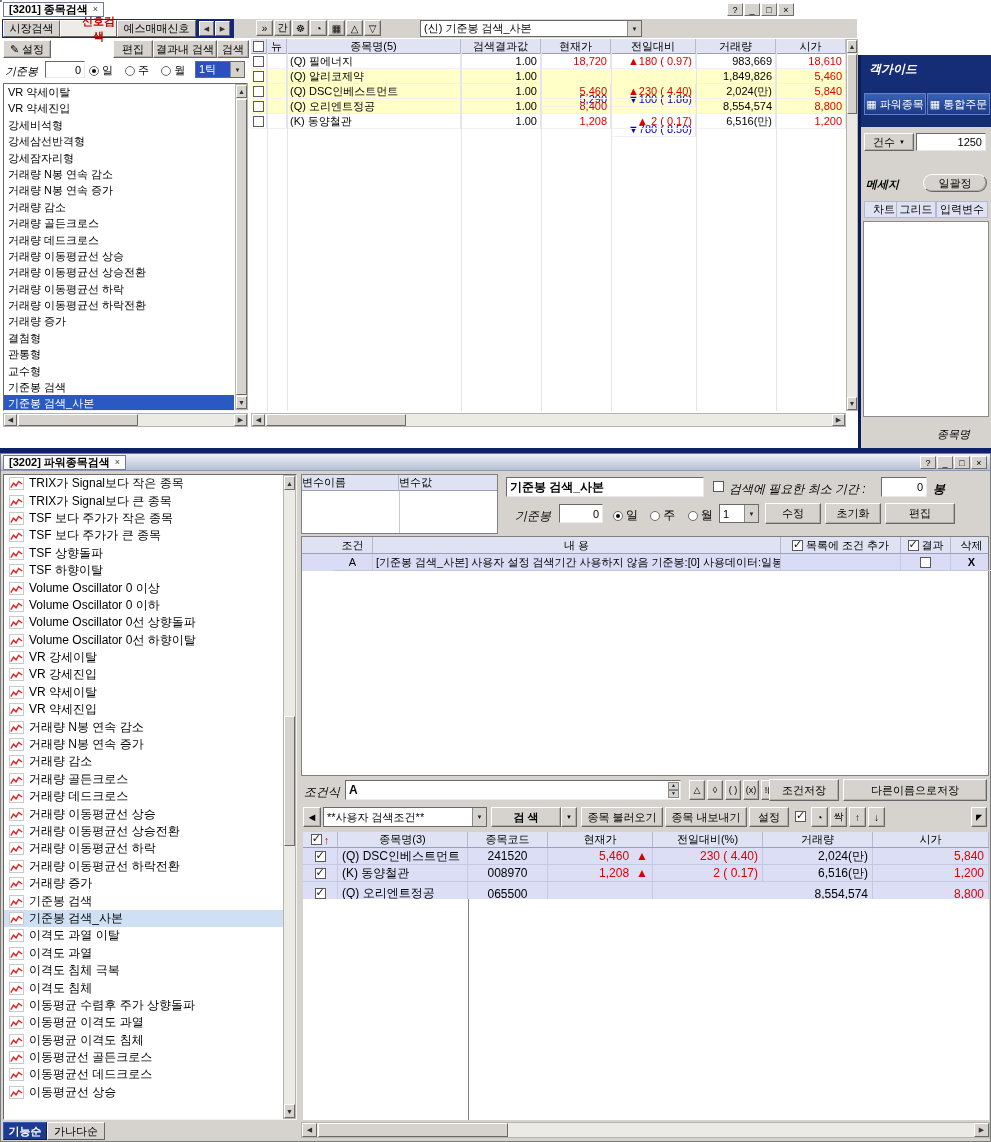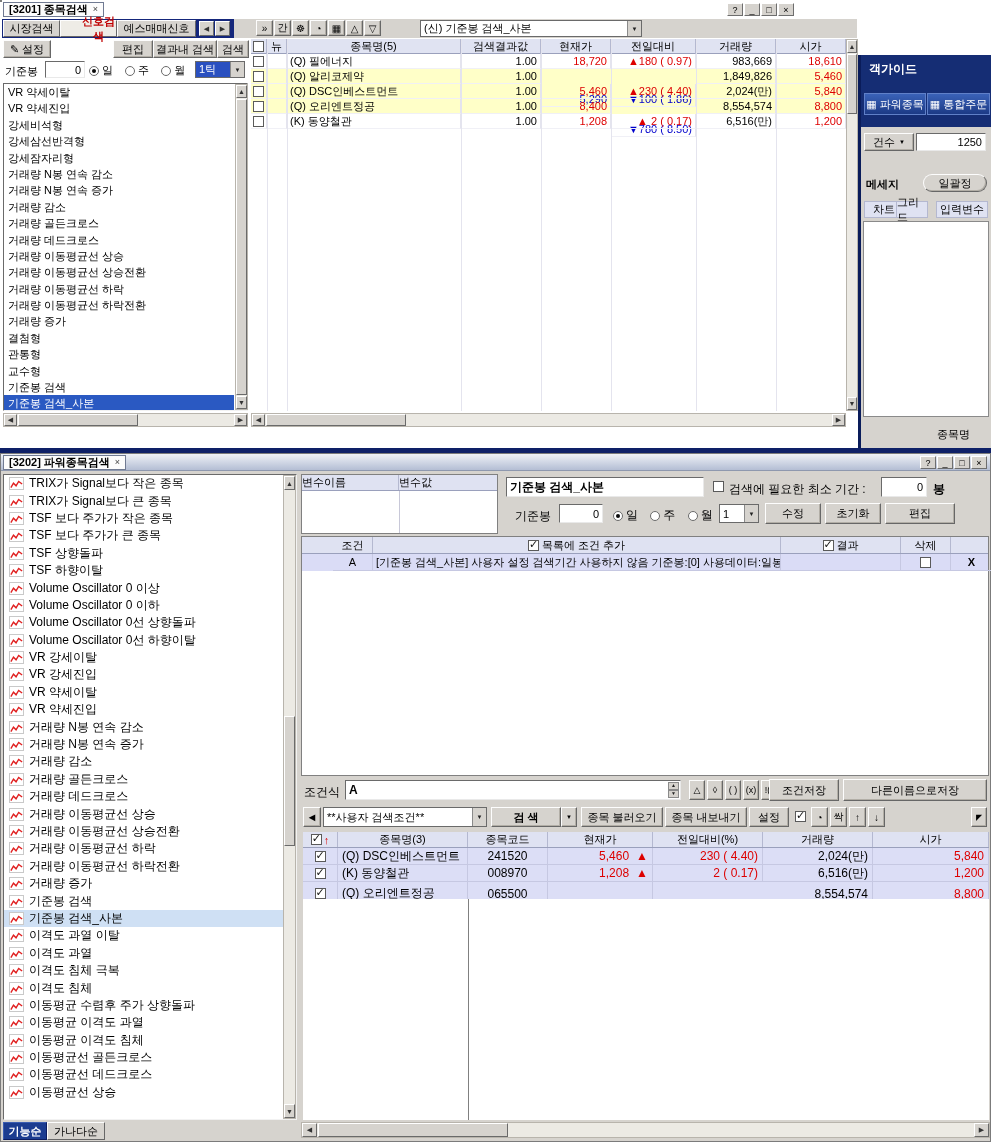--- a/index.html
+++ b/index.html
@@ -79,21 +79,21 @@
   
   .mtab { position:absolute; height:17px; top:1px; display:flex; align-items:center; justify-content:center;
     background:#d6d3ce; border:1px solid; border-color:#fdfdfd #676767 #676767 #fdfdfd; font-size:11px; }
   .mtab.active { background:#eeece6; color:#c00000; font-weight:bold; }
   .ticon { position:absolute; top:1px; width:17px; height:16px; font-size:10px; }
   .ftab { position:absolute; height:18px; display:flex; align-items:center; justify-content:center;
     background:#d6d3ce; border:1px solid; border-color:#fdfdfd #676767 #676767 #fdfdfd; font-size:11px; }
   .ftab.on { background:#1c3c90; color:#fff; font-weight:bold; border-color:#3a5cb0 #0c1c60 #0c1c60 #3a5cb0; }
   .navybtn { position:absolute; display:flex; align-items:center; justify-content:center; gap:3px;
     background:linear-gradient(#3a62b8,#1c3a86); color:#fff; border:1px solid #6080c8; font-size:11px; }
-  .lbl { position:absolute; white-space:nowrap; }
+  .lbl { position:absolute; white-space:nowrap;font-style:italic; }
   .spin { position:absolute; right:1px; top:1px; bottom:1px; width:11px; display:flex; flex-direction:column; }
   .spin span { flex:1; background:#d6d3ce; border:1px solid #8a8a8a; font-size:5px; line-height:5px; text-align:center; color:#222; }
 </style>
 </head>
 <body>
 
 <div id="page">
 
   <div class="window" id="win1" style="left:0;top:8;width:858;height:441;">
     <div class="titlebar">
@@ -423,21 +423,21 @@
       </button>
       <input class="field r" style="left: 55px; top: 6px; width: 70px; height: 18px;" value="1250">
       <span class="lbl" style="left:5px;top:50px;font-weight:bold;">메세지</span>
       <button class="btn" style="left:62px;top:47px;width:64px;height:18px;border-radius:9px;">일괄정</button>
       <span>
         
           <div class="lavcell viewtab" style="top: 74px; height: 17px; left: 3px; width: 40px;">
             <span>차트</span>
           </div>
         
-          <div class="lavcell viewtab" style="top: 74px; height: 17px; left: 35px; width: 32px;">
+          <div class="lavcell viewtab" style="top: 74px; height: 17px; left: 35px; width: 40px;">
             <span>그리드</span>
           </div>
         
           <div class="lavcell viewtab" style="top: 74px; height: 17px; left: 75px; width: 52px; align-items: flex-end;">
             <span>입력변수</span>
           </div>
         
       </span>
       <div class="abs" style="left:2px;top:94px;width:126px;height:196px;background:#fff;border:1px solid #8a8a8a;"></div>
       <span class="lbl" style="left:76px;top:300px;">종목명</span>
@@ -852,20 +852,21 @@
       <span class="carr">▼</span>
     </div>
     <button class="btn" style="left:764px;top:49px;width:56px;height:21px;">수정</button>
     <button class="btn" style="left:824px;top:49px;width:56px;height:21px;">초기화</button>
     <button class="btn" style="left:884px;top:49px;width:70px;height:21px;">편집</button>
 
     
     <div class="abs" style="left:300px;top:82px;width:688px;height:240px;background:#fff;border:1px solid #808080;">
       <div class="condrow head">
         <div class="c">조건</div>
+        <div class="c">내      용</div>
         <div class="c">
           <span class="cb checked"></span>
           <span>목록에 조건 추가</span>
         </div>
         <div class="c">
           <span class="cb checked"></span>
           <span>결과</span>
         </div>
         <div class="c">삭제</div>
         <div class="c"></div>

